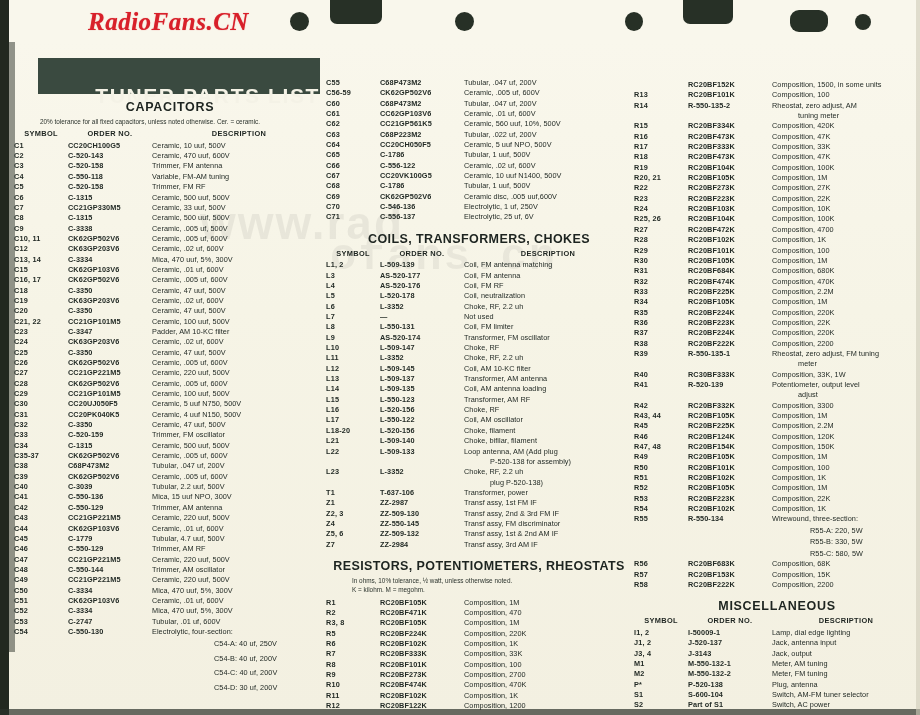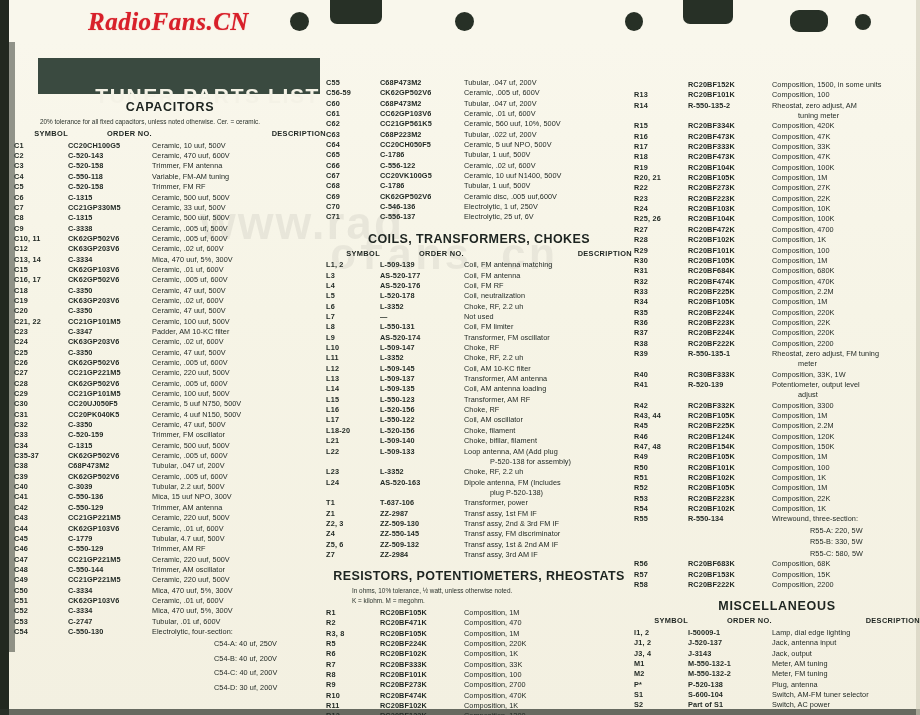--- a/index.html
+++ b/index.html
@@ -72,21 +72,21 @@
   .sec-note{
     font-size:6.4px;color:#2b332d;line-height:1.45;
     margin:0 0 3px 0;padding-left:26px;padding-right:10px;
   }
 
   table.parts{
     border-collapse:collapse;width:100%;
     font-size:7.3px;color:#232b26;
   }
   table.parts th{
-    text-align:right;font-size:7.4px;font-weight:bold;
+    text-align:center;font-size:7.4px;font-weight:bold;
     letter-spacing:.35px;padding:0 0 2.5px 0;color:#1d2420;
   }
   table.parts td{
     padding:0;line-height:10.35px;vertical-align:top;
     white-space:nowrap;
   }
   td.sym{width:54px;font-weight:bold;letter-spacing:.2px;}
   td.ord{width:84px;font-weight:bold;letter-spacing:.1px;}
   td.desc{font-weight:normal;letter-spacing:.05px;}
   th.sym{width:54px;}
@@ -595,25 +595,20 @@
               <td class="ord"></td>
               <td class="desc">P-520-138 for assembly)</td>
             </tr>
           </tbody>
         <tbody>
             <tr>
               <td class="sym">L23</td>
               <td class="ord">L-3352</td>
               <td class="desc">Choke, RF, 2.2 uh</td>
             </tr>
-            <tr>
-              <td class="sym">L24</td>
-              <td class="ord">AS-520-163</td>
-              <td class="desc">Dipole antenna, FM (Includes</td>
-            </tr>
           </tbody>
         <tbody>
             <tr class="cont">
               <td class="sym"></td>
               <td class="ord"></td>
               <td class="desc">plug P-520-138)</td>
             </tr>
           </tbody>
         <tbody>
             <tr>

